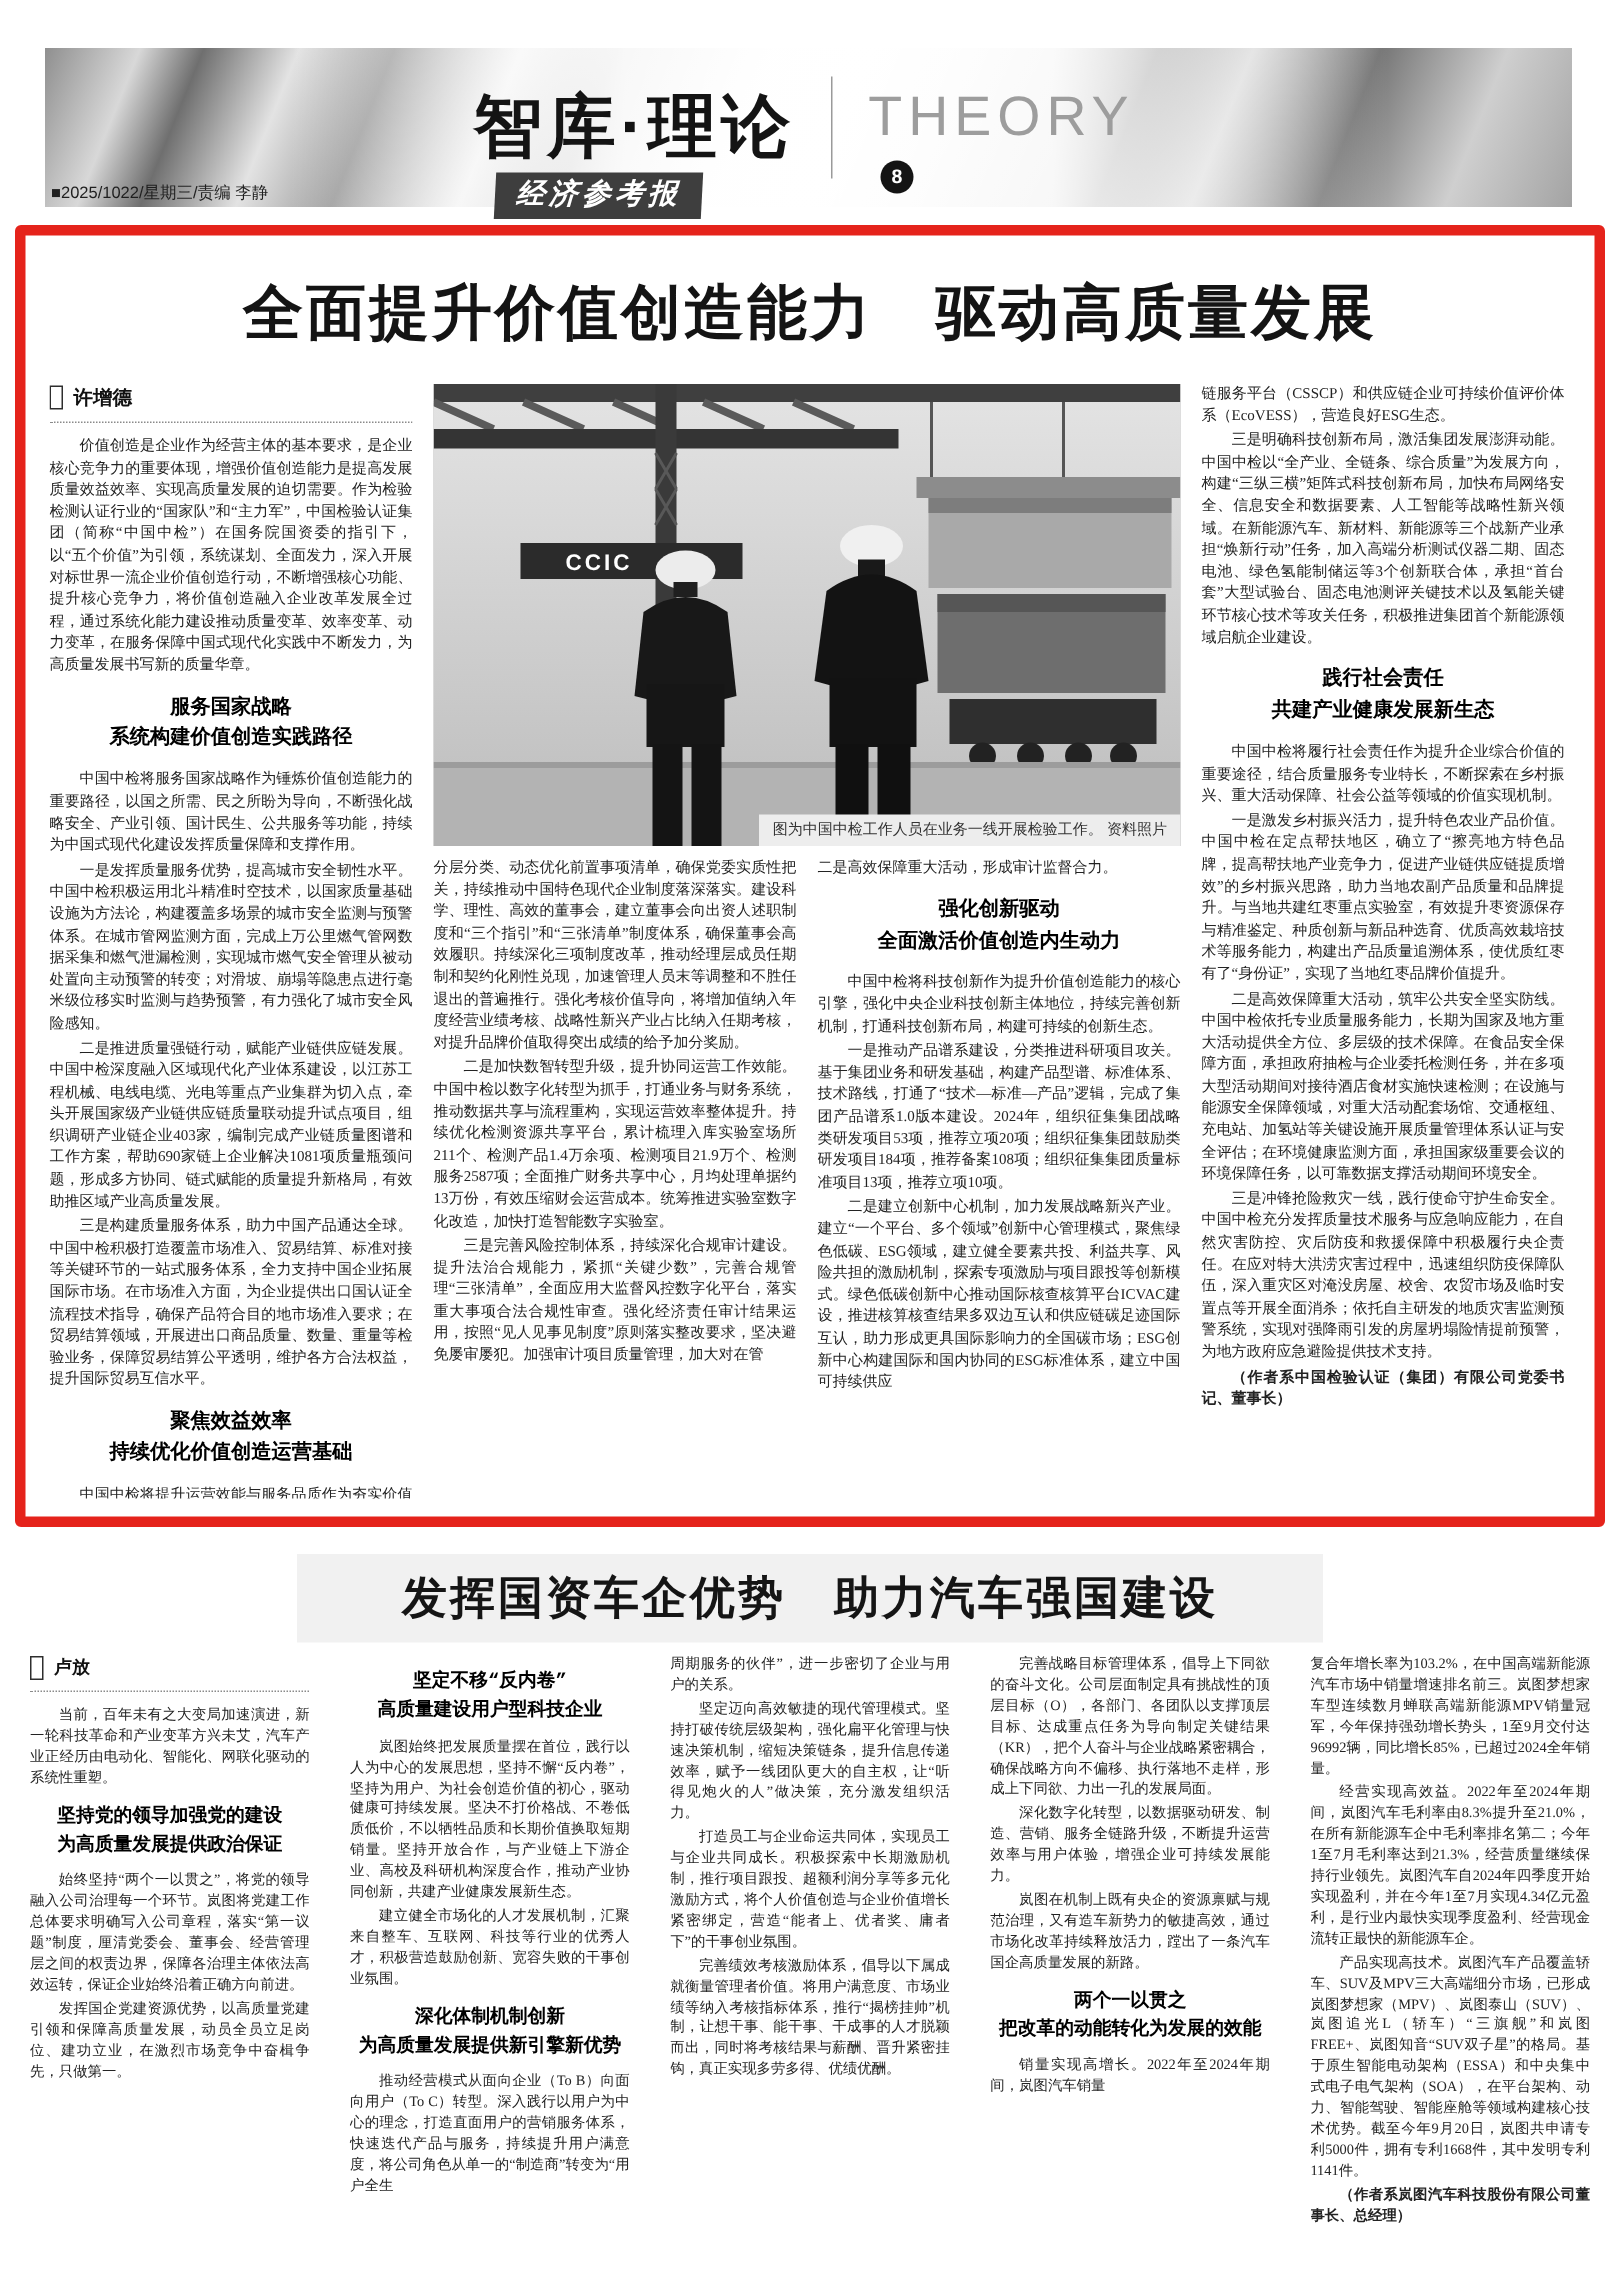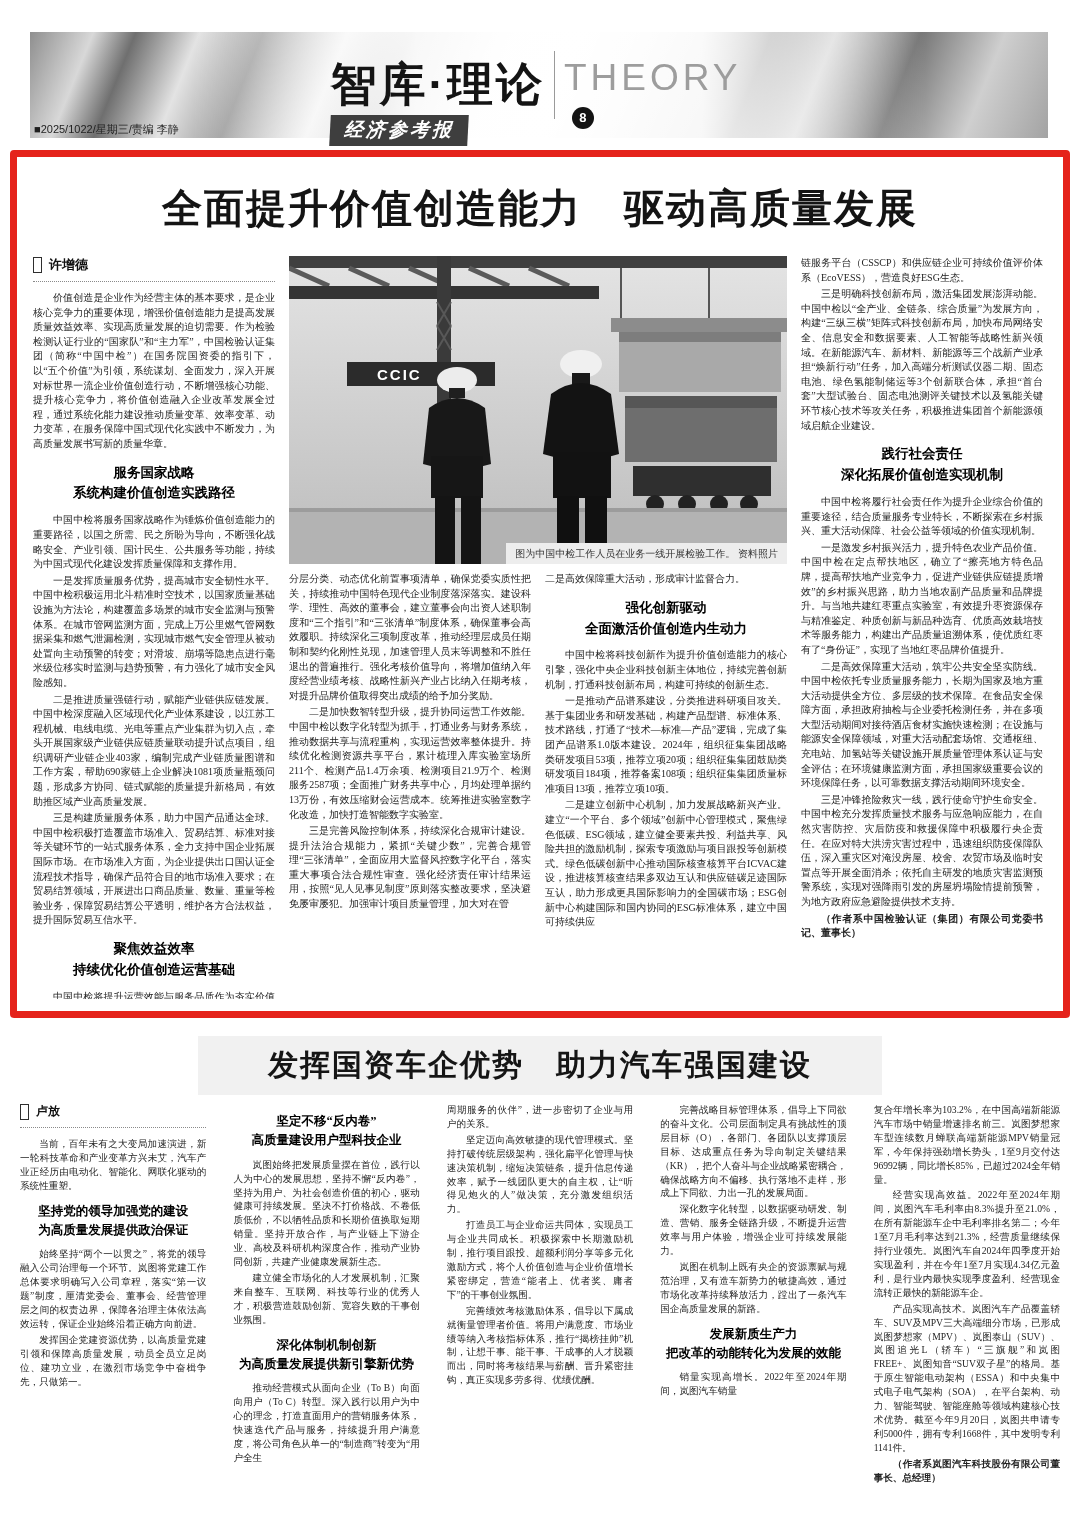--- a/index.html
+++ b/index.html
@@ -8,21 +8,21 @@
 
   
   .banner{position:absolute;left:30px;right:32px;top:32px;height:106px;}
   .banner-art{position:absolute;inset:0;
     background:linear-gradient(112deg,#8f8f8f 0%,#d8d8d8 6%,#6f6f6f 10%,#e3e3e3 16%,#9e9e9e 22%,
       #f1f1f1 30%,#c2c2c2 36%,#fafafa 45%,#ffffff 52%,#ececec 58%,#bdbdbd 64%,#8a8a8a 70%,
       #d6d6d6 76%,#767676 84%,#cfcfcf 92%,#a3a3a3 100%);}
   .banner-art::after{content:"";position:absolute;inset:0;
     background:linear-gradient(90deg,rgba(255,255,255,0) 16%,rgba(255,255,255,.88) 38%,
       rgba(255,255,255,.92) 66%,rgba(255,255,255,0) 88%);}
-  .banner-title{position:absolute;inset:0;display:flex;align-items:center;justify-content:center;gap:9px;z-index:2;}
+  .banner-title{position:absolute;inset:0;display:flex;align-items:center;justify-content:center;gap:24px;z-index:2;}
   .section-cn{font-family:"Liberation Sans","DejaVu Sans",sans-serif;font-size:46px;font-weight:700;letter-spacing:3px;color:#141414;}
   .banner-divider{width:1px;height:68px;background:#9a9a9a;}
   .theory-wrap{position:relative;padding:0 6px 14px 0;}
   .section-en{font-family:"Liberation Sans","DejaVu Sans",sans-serif;font-size:37px;font-weight:400;letter-spacing:4px;color:#9d9d9d;}
   .page-circle{position:absolute;left:8px;bottom:-16px;width:22px;height:22px;border-radius:50%;background:#141414;color:#fff;
     font:700 13px/22px "Liberation Sans",sans-serif;text-align:center;}
   .date-line{position:absolute;left:4px;bottom:2px;z-index:3;font:11px/1.2 "Liberation Sans","DejaVu Sans",sans-serif;color:#1f1f1f;}
   .paper-logo{position:absolute;left:300px;bottom:-8px;z-index:3;background:#3e3e3e;color:#fff;
     font:700 italic 19px/1.2 "Liberation Serif",serif;padding:4px 14px;letter-spacing:3px;transform:skewX(-3deg);}
 
@@ -35,21 +35,21 @@
   .ncol{flex:0 0 242px;overflow:hidden;}
   .mid{flex:0 0 498px;display:flex;flex-direction:column;overflow:hidden;}
   .midcols{flex:1;display:flex;gap:14px;margin-top:8px;overflow:hidden;justify-content:space-between;}
   .midcols .ncol{flex:1 1 0;}
 
   .byline{display:flex;align-items:center;gap:7px;font:700 13px "Liberation Sans","DejaVu Sans",sans-serif;color:#111;
     padding-bottom:7px;margin-bottom:9px;border-bottom:1px dotted #8a8a8a;}
   .byline-mark{width:7px;height:14px;border:1.5px solid #2e2e2e;display:inline-block;}
   .para{margin:0 0 2px;text-indent:2em;text-align:justify;font-size:10px;line-height:1.46;color:#232323;}
   .cont{text-indent:0;}
-  .subhead{text-align:center;font-family:Liberation Serif, serif;font-weight:700;
+  .subhead{text-align:center;font-family:Liberation Mono, monospace;font-weight:700;
     font-size:13.5px;line-height:1.55;color:#000;margin:11px 0 9px;}
   .attr{font-weight:700;}
 
   
   .photo{margin:0;position:relative;height:308px;background:#737373;}
   .photo svg{display:block;width:100%;height:100%;}
   .photo figcaption{position:absolute;right:0;bottom:0;background:#ededed;color:#333;
     font:10px/1.5 "Liberation Sans","DejaVu Sans",sans-serif;padding:3px 9px;}
 
   
@@ -178,21 +178,21 @@
             <p class="para">二是建立创新中心机制，加力发展战略新兴产业。建立“一个平台、多个领域”创新中心管理模式，聚焦绿色低碳、ESG领域，建立健全要素共投、利益共享、风险共担的激励机制，探索专项激励与项目跟投等创新模式。绿色低碳创新中心推动国际核查核算平台ICVAC建设，推进核算核查结果多双边互认和供应链碳足迹国际互认，助力形成更具国际影响力的全国碳市场；ESG创新中心构建国际和国内协同的ESG标准体系，建立中国可持续供应</p>
           </div>
         </div>
       </div>
 
       <div class="ncol">
         <p class="para cont">链服务平台（CSSCP）和供应链企业可持续价值评价体系（EcoVESS），营造良好ESG生态。</p>
         <p class="para">三是明确科技创新布局，激活集团发展澎湃动能。中国中检以“全产业、全链条、综合质量”为发展方向，构建“三纵三横”矩阵式科技创新布局，加快布局网络安全、信息安全和数据要素、人工智能等战略性新兴领域。在新能源汽车、新材料、新能源等三个战新产业承担“焕新行动”任务，加入高端分析测试仪器二期、固态电池、绿色氢能制储运等3个创新联合体，承担“首台套”大型试验台、固态电池测评关键技术以及氢能关键环节核心技术等攻关任务，积极推进集团首个新能源领域启航企业建设。</p>
         <div class="subhead">
           <div>践行社会责任</div>
-          <div>深化拓展价值创造实现机制</div>
+          <div>共建产业健康发展新生态</div>
         </div>
         <p class="para">中国中检将履行社会责任作为提升企业综合价值的重要途径，结合质量服务专业特长，不断探索在乡村振兴、重大活动保障、社会公益等领域的价值实现机制。</p>
         <p class="para">一是激发乡村振兴活力，提升特色农业产品价值。中国中检在定点帮扶地区，确立了“擦亮地方特色品牌，提高帮扶地产业竞争力，促进产业链供应链提质增效”的乡村振兴思路，助力当地农副产品质量和品牌提升。与当地共建红枣重点实验室，有效提升枣资源保存与精准鉴定、种质创新与新品种选育、优质高效栽培技术等服务能力，构建出产品质量追溯体系，使优质红枣有了“身份证”，实现了当地红枣品牌价值提升。</p>
         <p class="para">二是高效保障重大活动，筑牢公共安全坚实防线。中国中检依托专业质量服务能力，长期为国家及地方重大活动提供全方位、多层级的技术保障。在食品安全保障方面，承担政府抽检与企业委托检测任务，并在多项大型活动期间对接待酒店食材实施快速检测；在设施与能源安全保障领域，对重大活动配套场馆、交通枢纽、充电站、加氢站等关键设施开展质量管理体系认证与安全评估；在环境健康监测方面，承担国家级重要会议的环境保障任务，以可靠数据支撑活动期间环境安全。</p>
         <p class="para">三是冲锋抢险救灾一线，践行使命守护生命安全。中国中检充分发挥质量技术服务与应急响应能力，在自然灾害防控、灾后防疫和救援保障中积极履行央企责任。在应对特大洪涝灾害过程中，迅速组织防疫保障队伍，深入重灾区对淹没房屋、校舍、农贸市场及临时安置点等开展全面消杀；依托自主研发的地质灾害监测预警系统，实现对强降雨引发的房屋坍塌险情提前预警，为地方政府应急避险提供技术支持。</p>
         <p class="para attr">（作者系中国检验认证（集团）有限公司党委书记、董事长）</p>
       </div>
 
     </div>
   </section>
@@ -235,21 +235,21 @@
         <p class="para">坚定迈向高效敏捷的现代管理模式。坚持打破传统层级架构，强化扁平化管理与快速决策机制，缩短决策链条，提升信息传递效率，赋予一线团队更大的自主权，让“听得见炮火的人”做决策，充分激发组织活力。</p>
         <p class="para">打造员工与企业命运共同体，实现员工与企业共同成长。积极探索中长期激励机制，推行项目跟投、超额利润分享等多元化激励方式，将个人价值创造与企业价值增长紧密绑定，营造“能者上、优者奖、庸者下”的干事创业氛围。</p>
         <p class="para">完善绩效考核激励体系，倡导以下属成就衡量管理者价值。将用户满意度、市场业绩等纳入考核指标体系，推行“揭榜挂帅”机制，让想干事、能干事、干成事的人才脱颖而出，同时将考核结果与薪酬、晋升紧密挂钩，真正实现多劳多得、优绩优酬。</p>
       </div>
 
       <div class="scol">
         <p class="para">完善战略目标管理体系，倡导上下同欲的奋斗文化。公司层面制定具有挑战性的顶层目标（O），各部门、各团队以支撑顶层目标、达成重点任务为导向制定关键结果（KR），把个人奋斗与企业战略紧密耦合，确保战略方向不偏移、执行落地不走样，形成上下同欲、力出一孔的发展局面。</p>
         <p class="para">深化数字化转型，以数据驱动研发、制造、营销、服务全链路升级，不断提升运营效率与用户体验，增强企业可持续发展能力。</p>
         <p class="para">岚图在机制上既有央企的资源禀赋与规范治理，又有造车新势力的敏捷高效，通过市场化改革持续释放活力，蹚出了一条汽车国企高质量发展的新路。</p>
         <div class="subhead">
-          <div>发展新质生产力</div>
+          <div>两个一以贯之</div>
           <div>把改革的动能转化为发展的效能</div>
         </div>
         <p class="para">销量实现高增长。2022年至2024年期间，岚图汽车销量</p>
       </div>
 
       <div class="scol">
         <p class="para cont">复合年增长率为103.2%，在中国高端新能源汽车市场中销量增速排名前三。岚图梦想家车型连续数月蝉联高端新能源MPV销量冠军，今年保持强劲增长势头，1至9月交付达96992辆，同比增长85%，已超过2024全年销量。</p>
         <p class="para">经营实现高效益。2022年至2024年期间，岚图汽车毛利率由8.3%提升至21.0%，在所有新能源车企中毛利率排名第二；今年1至7月毛利率达到21.3%，经营质量继续保持行业领先。岚图汽车自2024年四季度开始实现盈利，并在今年1至7月实现4.34亿元盈利，是行业内最快实现季度盈利、经营现金流转正最快的新能源车企。</p>
         <p class="para">产品实现高技术。岚图汽车产品覆盖轿车、SUV及MPV三大高端细分市场，已形成岚图梦想家（MPV）、岚图泰山（SUV）、岚图追光L（轿车）“三旗舰”和岚图FREE+、岚图知音“SUV双子星”的格局。基于原生智能电动架构（ESSA）和中央集中式电子电气架构（SOA），在平台架构、动力、智能驾驶、智能座舱等领域构建核心技术优势。截至今年9月20日，岚图共申请专利5000件，拥有专利1668件，其中发明专利1141件。</p>
         <p class="para attr">（作者系岚图汽车科技股份有限公司董事长、总经理）</p>

